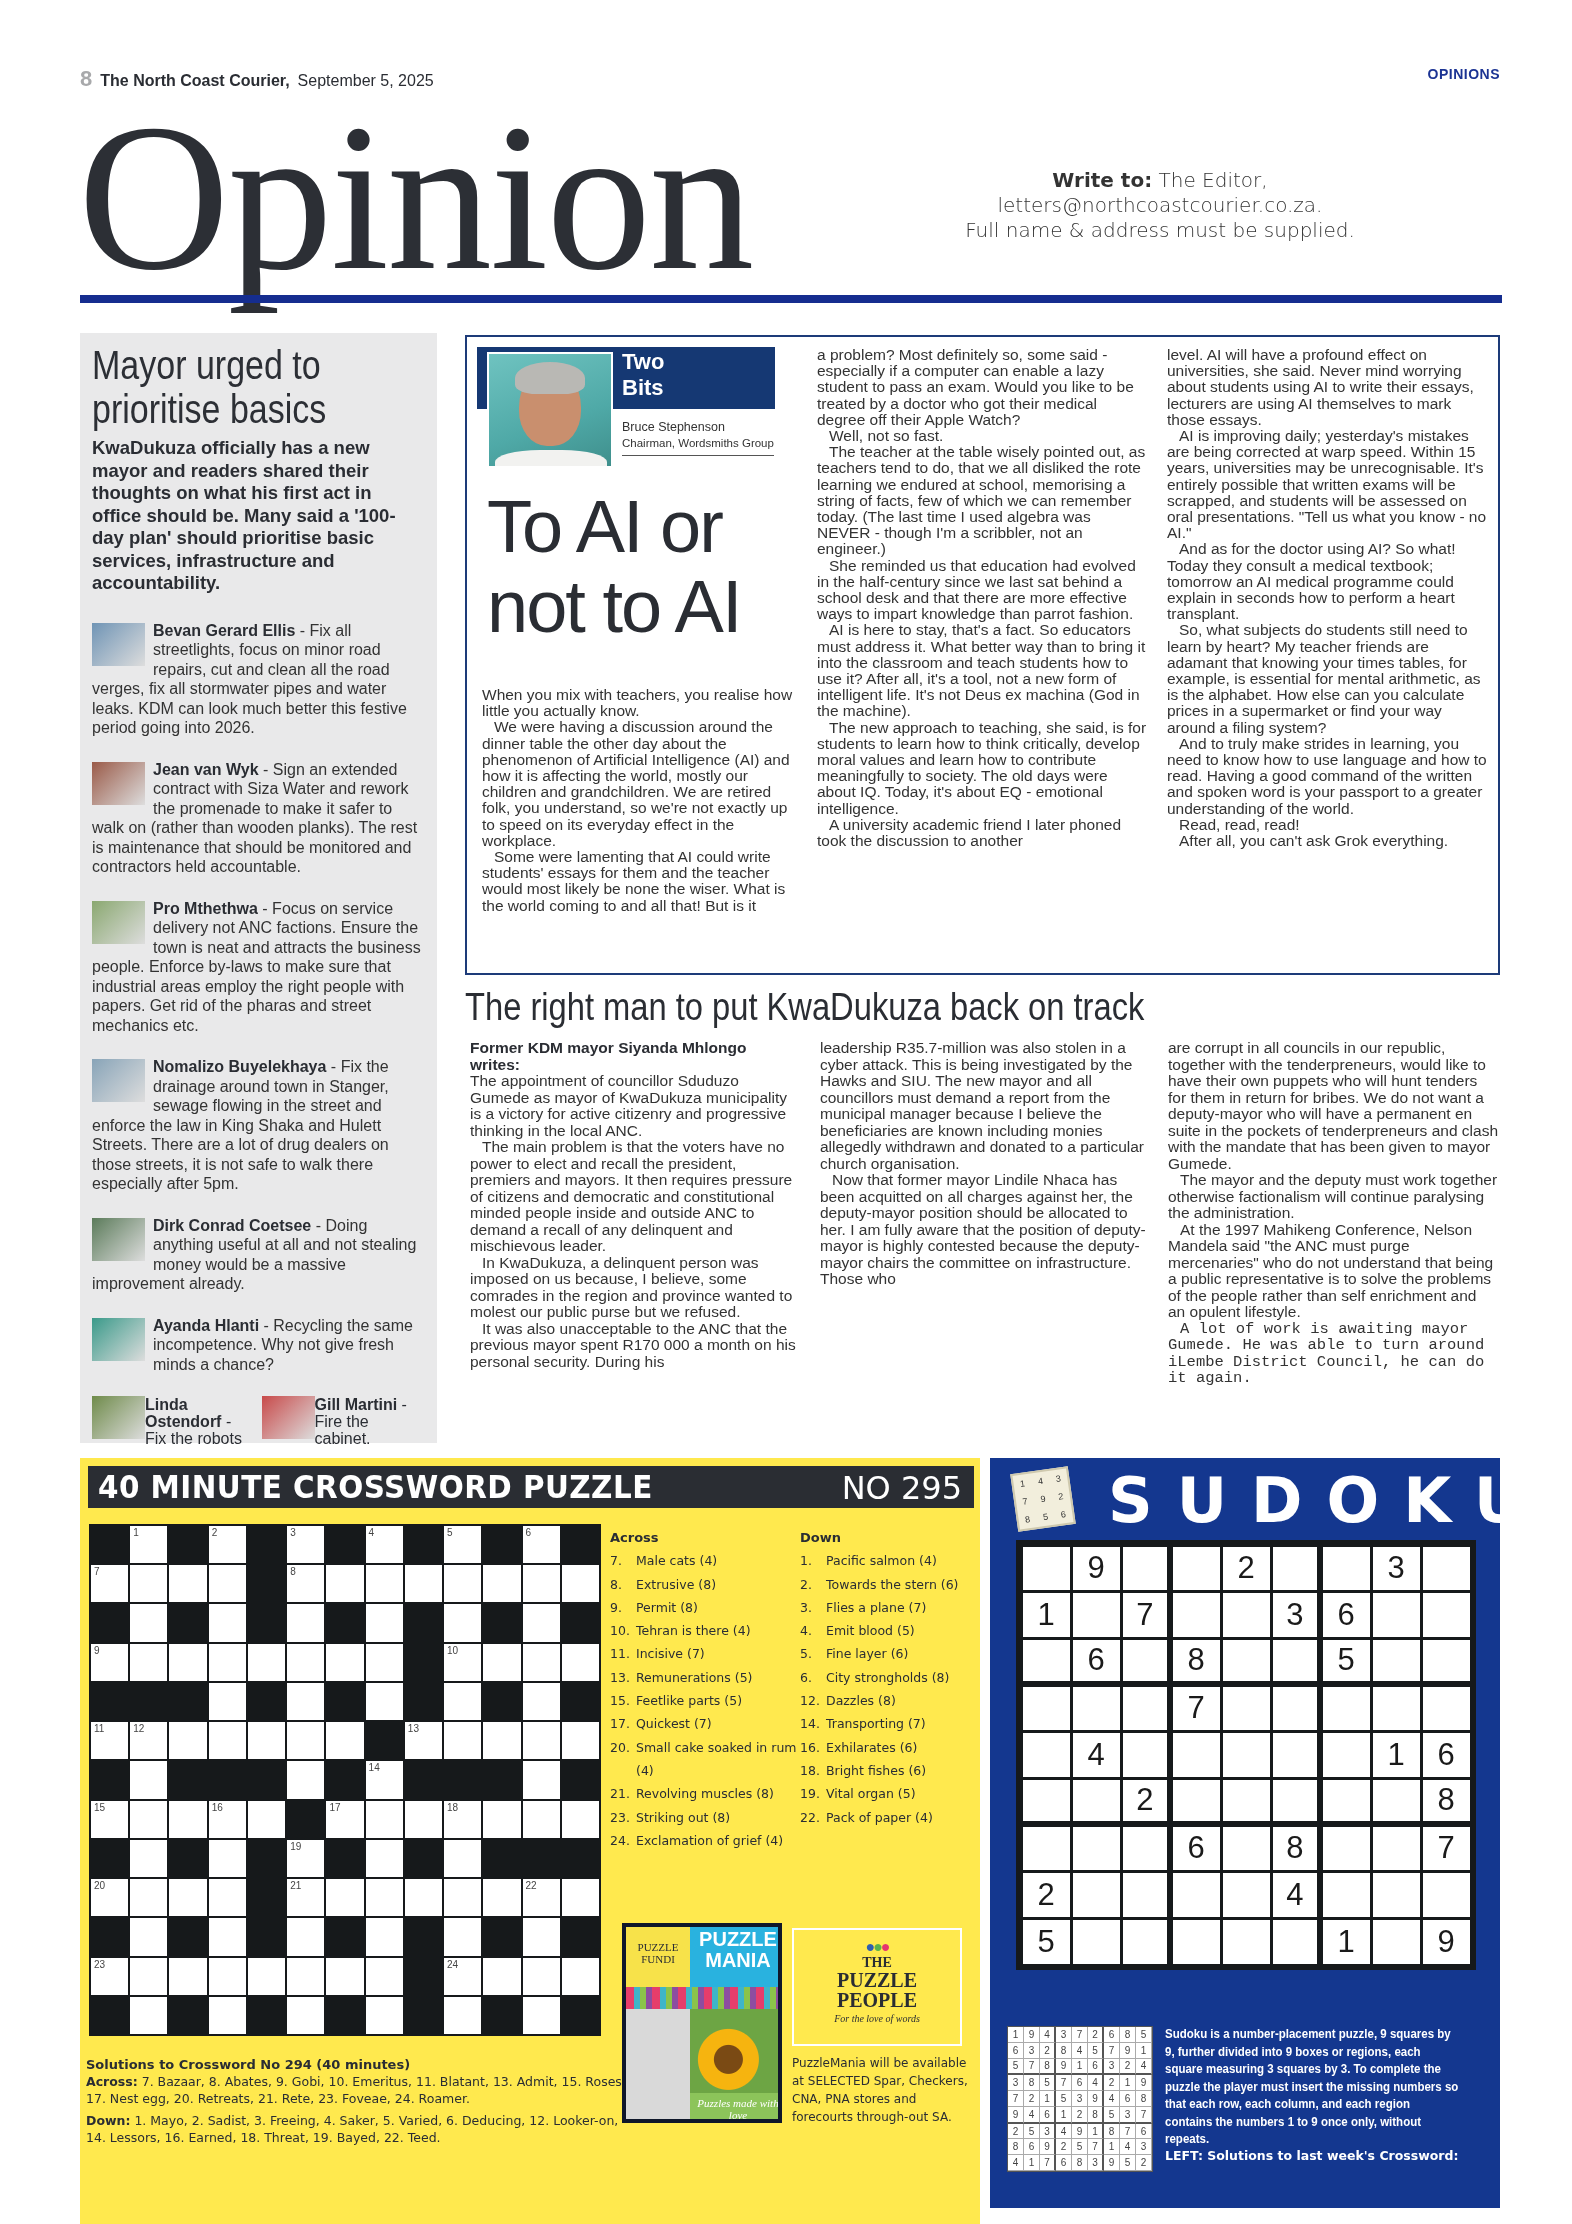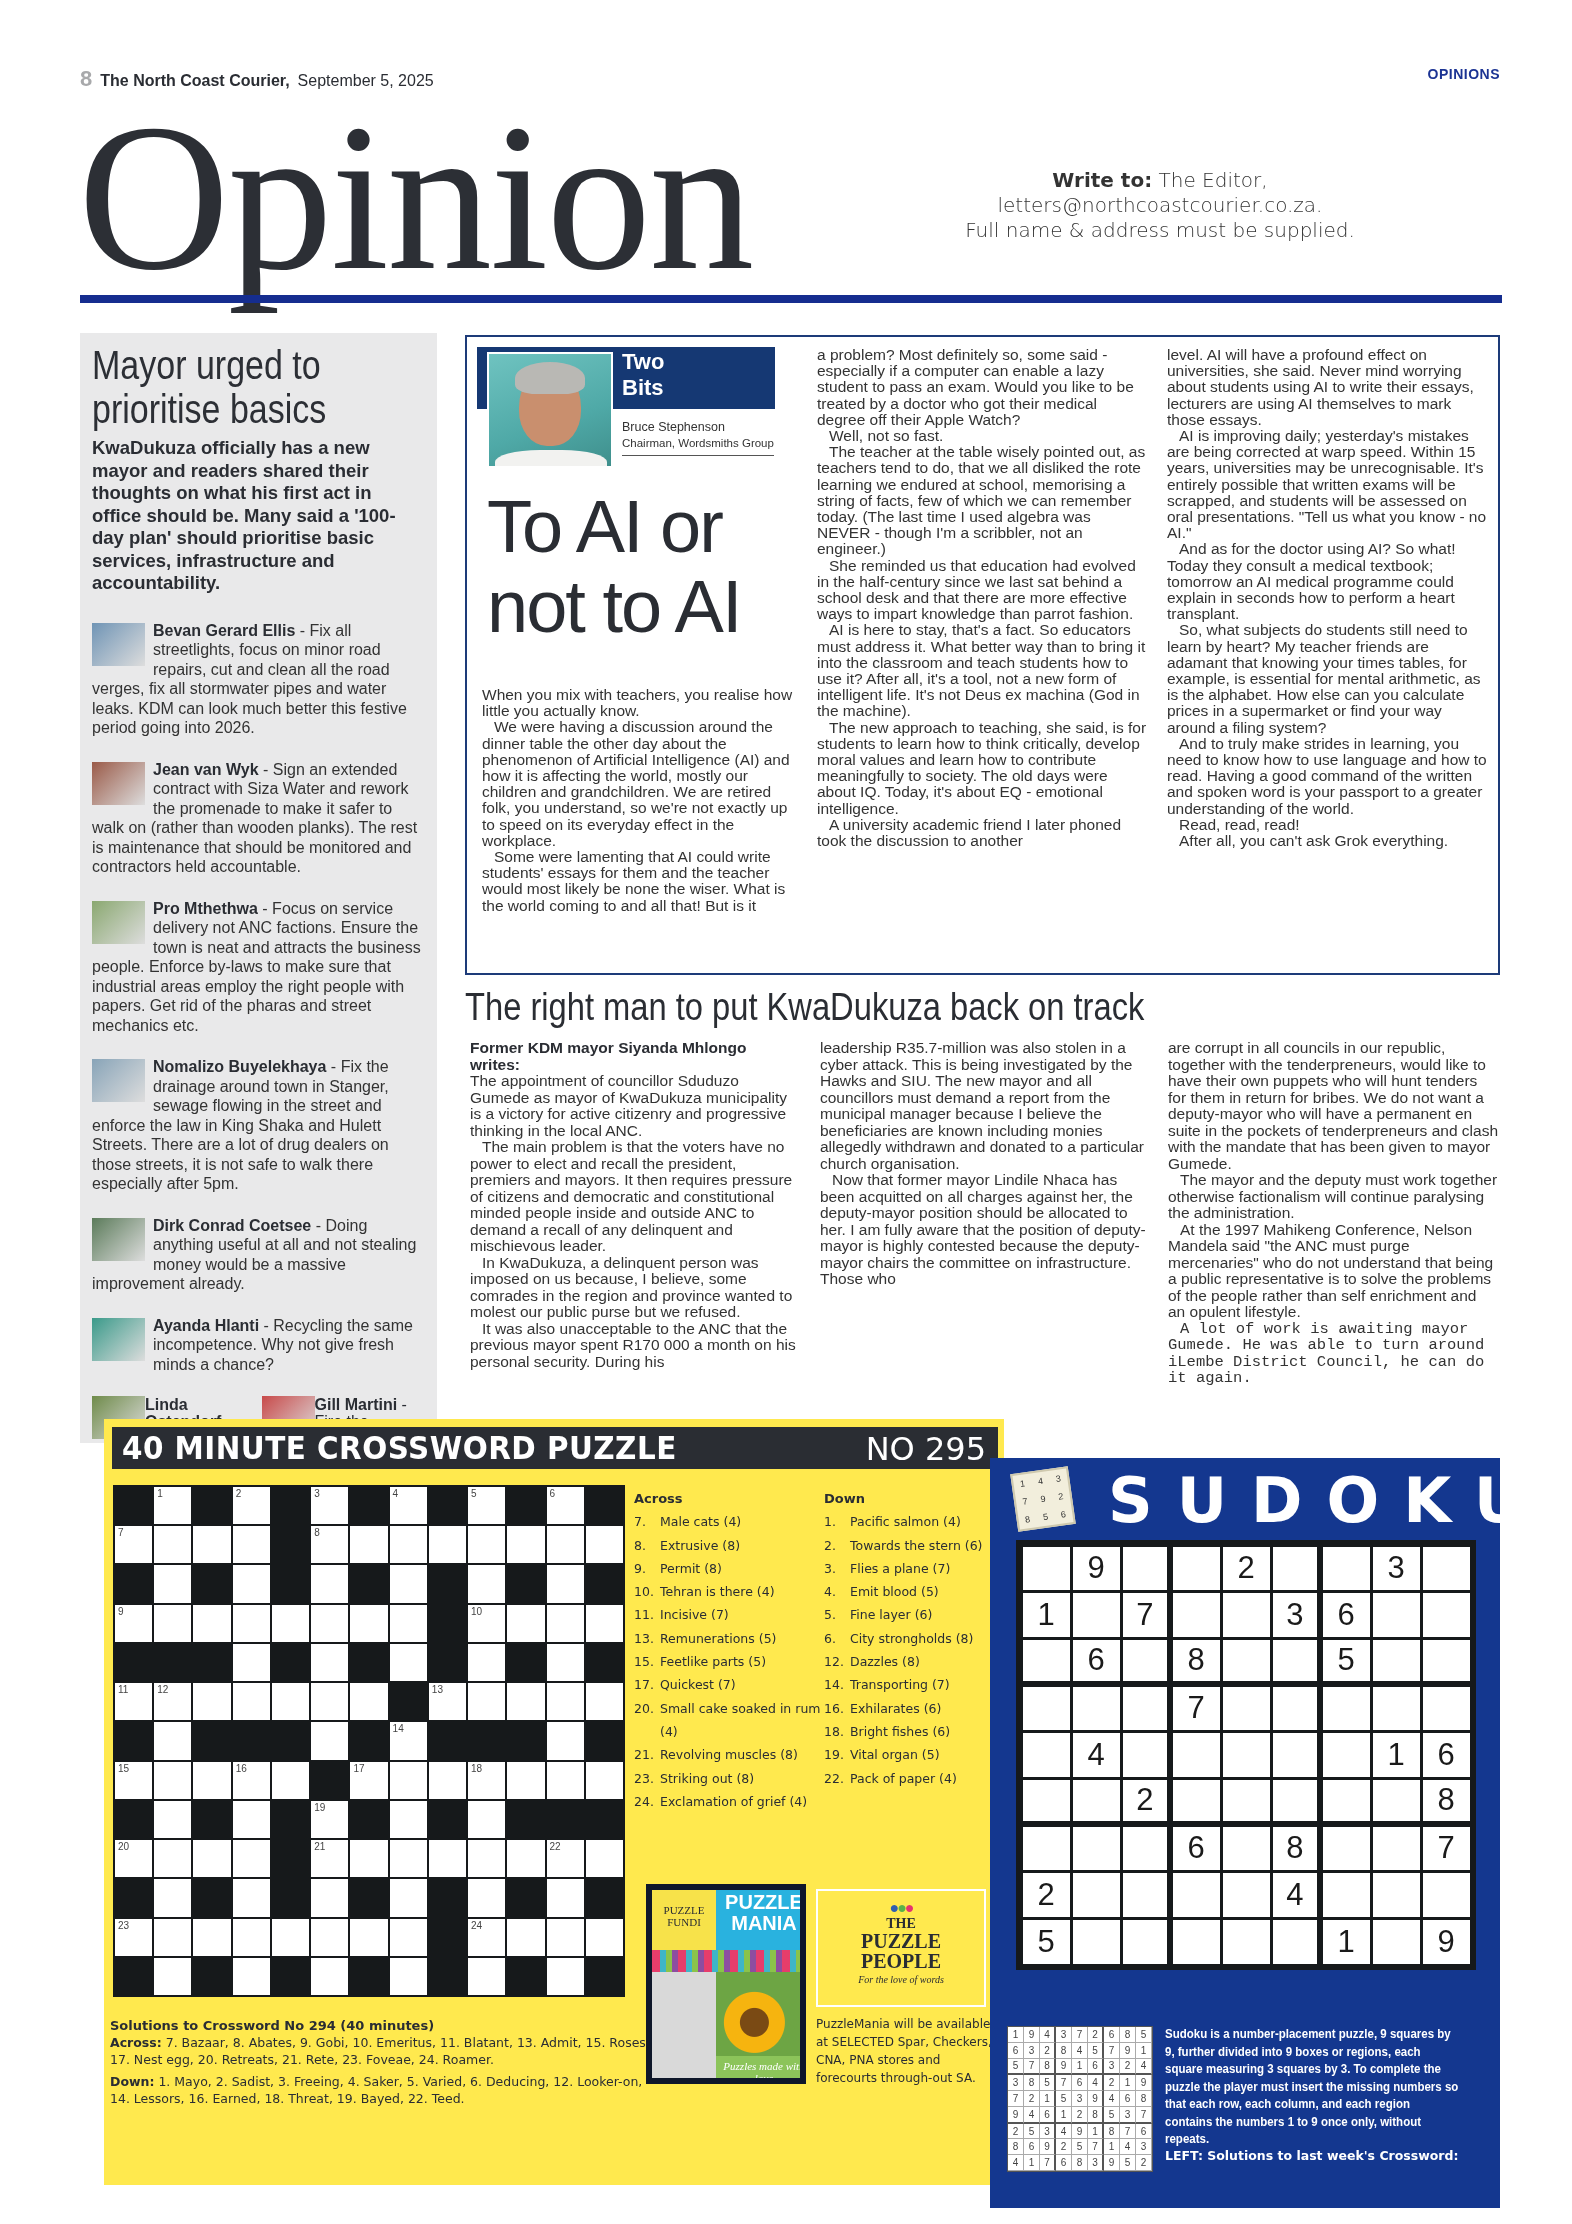--- a/index.html
+++ b/index.html
@@ -40,37 +40,37 @@
   .col p { text-indent: 0; }
   .col p.ind { text-indent: 12px; }
   .tb-col2 { position: absolute; left: 350px; top: 10px; width: 330px; }
   .tb-col3 { position: absolute; left: 700px; top: 10px; width: 325px; }
 
   
   .letter-head { left: 465px; top: 985px; font-size: 38px; line-height: 44px; color: #2a2d33; transform: scaleX(0.86); transform-origin: left; white-space: nowrap; }
   .letter-col { top: 1040px; width: 330px; font-size: 15.5px; line-height: 16.5px; color: #333; }
 
   
-  .xw { left: 80px; top: 1419px; width: 900px; height: 766px; background: #ffe94e; margin-left: 24px; }
+  .xw { left: 80px; top: 1458px; width: 900px; height: 766px; background: #ffe94e; }
   .xw-bar { position: absolute; left: 8px; top: 8px; width: 886px; height: 42px; background: #2a2d33; color: #fff; }
   .xw-bar .t { position: absolute; left: 10px; top: 2px; font-size: 32px; font-weight: bold; letter-spacing: 0.5px; font-family: "DejaVu Sans", sans-serif; transform: scaleX(0.92); transform-origin: left; }
   .xw-bar .n { position: absolute; right: 12px; top: 3px; font-size: 32px; font-family: "DejaVu Sans", sans-serif; }
   .xw-grid { position: absolute; left: 9px; top: 66px; width: 512px; height: 512px; background: #16191b; display: grid; grid-template-columns: repeat(13, 1fr); grid-template-rows: repeat(13, 1fr); gap: 2px; padding: 2px; }
   .xw-grid .c { position: relative; }
   .xw-grid .w { background: #fff; }
   .xw-grid .b { background: #16191b; }
   .xw-grid .num { position: absolute; left: 3px; top: 1px; font-size: 10px; color: #444; }
   .clues { position: absolute; top: 68px; font-family: "DejaVu Sans", sans-serif; font-size: 12.5px; line-height: 23.3px; color: #2a2d33; }
   .clues h4 { font-size: 13px; font-weight: bold; }
   .clues .row { display: flex; }
   .clues .row .k { width: 26px; flex: none; }
   .sol { position: absolute; left: 6px; top: 598px; width: 540px; font-family: "DejaVu Sans", sans-serif; font-size: 12.5px; line-height: 17px; color: #2a2d33; }
   .sol h5 { font-size: 13px; font-weight: bold; }
   .sol p { margin-bottom: 5px; }
-  .promo-cover { position: absolute; left: 542px; top: 465px; width: 160px; height: 200px; border: 6px solid #0f172a; overflow: hidden; }
+  .promo-cover { position: absolute; left: 542px; top: 465px; width: 160px; height: 200px; border: 4px solid #0f172a; overflow: hidden; }
   .promo-cover .l { position: absolute; left: 0; top: 0; width: 64px; height: 60px; background: #f7e24a; font-family: "Liberation Serif", serif; font-size: 11px; text-align: center; padding-top: 14px; line-height: 12px; }
   .promo-cover .r { position: absolute; left: 64px; top: 0; width: 96px; height: 60px; background: #29b2df; color: #fff; font-weight: bold; font-size: 20px; line-height: 21px; text-align: center; padding-top: 2px; }
   .promo-cover .stripes { position: absolute; left: 0; top: 60px; width: 160px; height: 22px; background: repeating-linear-gradient(90deg, #e63d6b 0 8px, #3fb5c8 8px 14px, #8bc34a 14px 20px, #8d4da0 20px 26px); }
   .promo-cover .photo { position: absolute; left: 0; top: 82px; width: 64px; height: 118px; background: #d9d9d9; }
   .promo-cover .sun { position: absolute; left: 64px; top: 82px; width: 96px; height: 84px; background: radial-gradient(circle at 40% 60%, #7a4a14 0 14px, #f6b40f 15px 30px, #6da544 31px); }
   .promo-cover .green { position: absolute; left: 64px; top: 166px; width: 96px; height: 34px; background: #8cc45a; color: #fff; font-family: "Liberation Serif", serif; font-style: italic; font-size: 11px; text-align: center; padding-top: 4px; }
   .pp-logo { position: absolute; left: 712px; top: 470px; width: 170px; height: 118px; border: 2px solid #fff; text-align: center; font-family: "Liberation Serif", serif; font-weight: bold; }
   .pp-logo .figs { font-size: 16px; letter-spacing: -2px; margin-top: 8px; }
   .pp-logo .t1 { font-size: 14px; line-height: 14px; }
   .pp-logo .t2 { font-size: 20px; line-height: 20px; }

